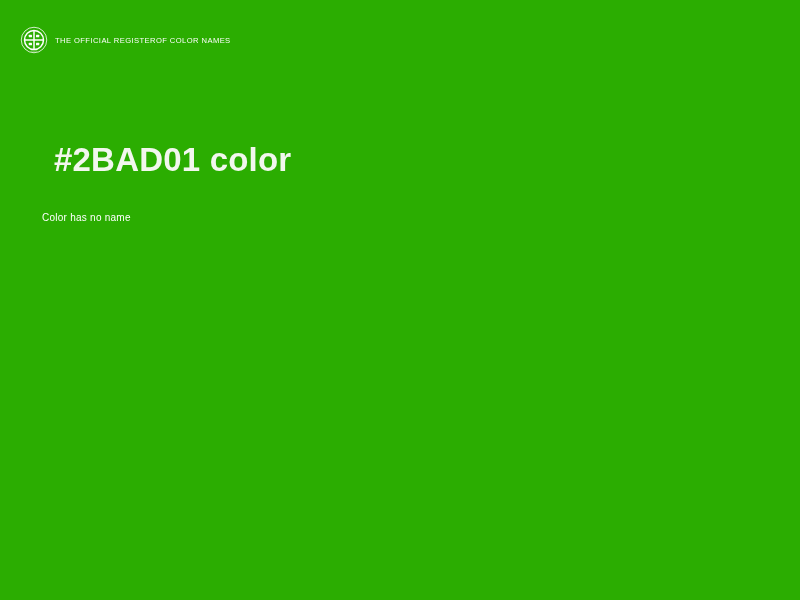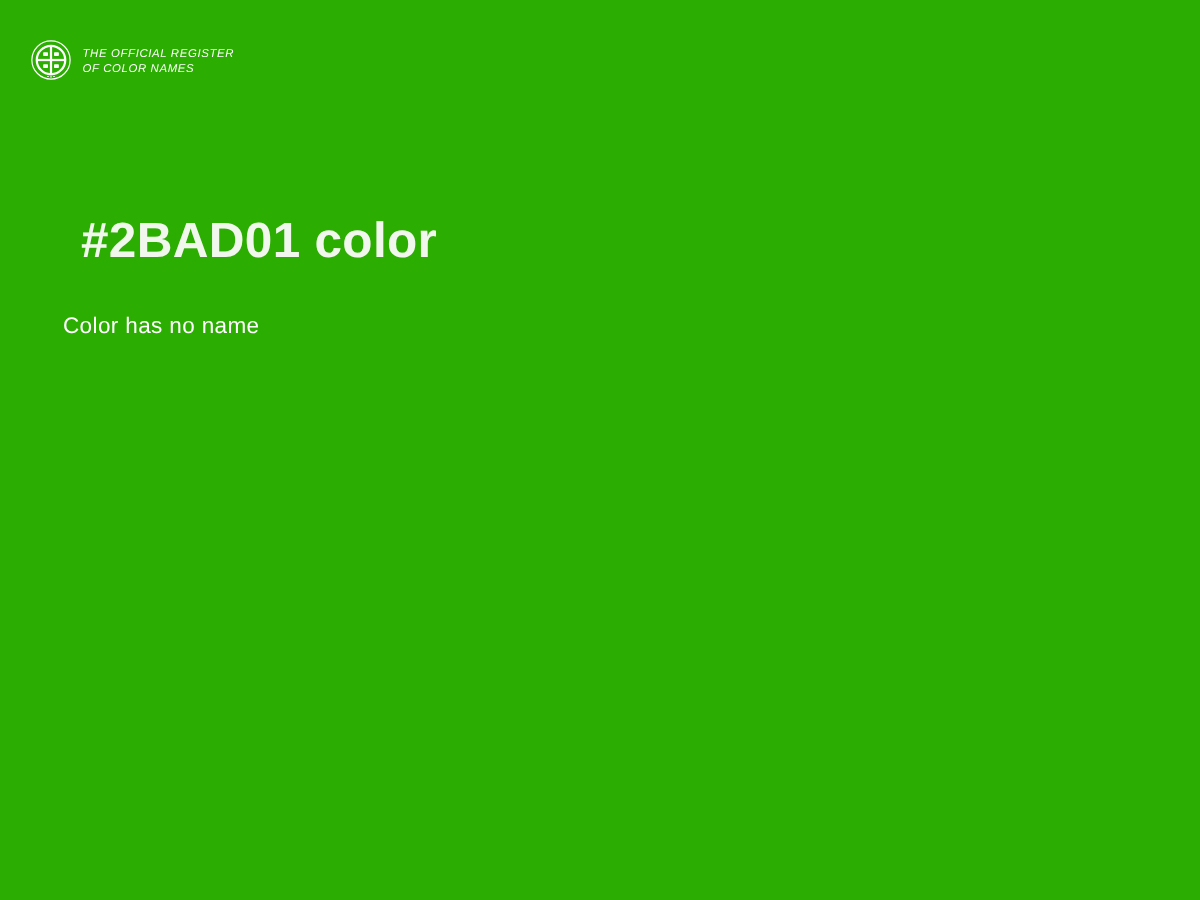--- a/index.html
+++ b/index.html
@@ -35,23 +35,22 @@
 
   .brand-emblem {
     width: 28px;
     height: 28px;
     flex: 0 0 28px;
     display: block;
   }
 
   .brand-text {
     display: flex;
-    flex-direction: column;
+    flex-direction: row;
     padding-top: 1px;
-    font-style: italic;
   }
 
   .brand-line {
     font-size: 7.6px;
     line-height: 9.6px;
     letter-spacing: 0.42px;
     color: #ffffff;
     white-space: nowrap;
     font-weight: 400;
   }
@@ -70,21 +69,21 @@
     font-weight: 700;
     color: #f2f7ee;
     letter-spacing: 0.2px;
     margin: 12px;
     white-space: nowrap;
   }
 
   .color-subtitle {
     margin: 0;
     padding-top: 20px;
-    font-size: 15px;
+    font-size: 10px;
     line-height: 12px;
     font-weight: 400;
     color: #ffffff;
     letter-spacing: 0.25px;
     white-space: nowrap;
   }
 </style>
 </head>
 <body>
 

